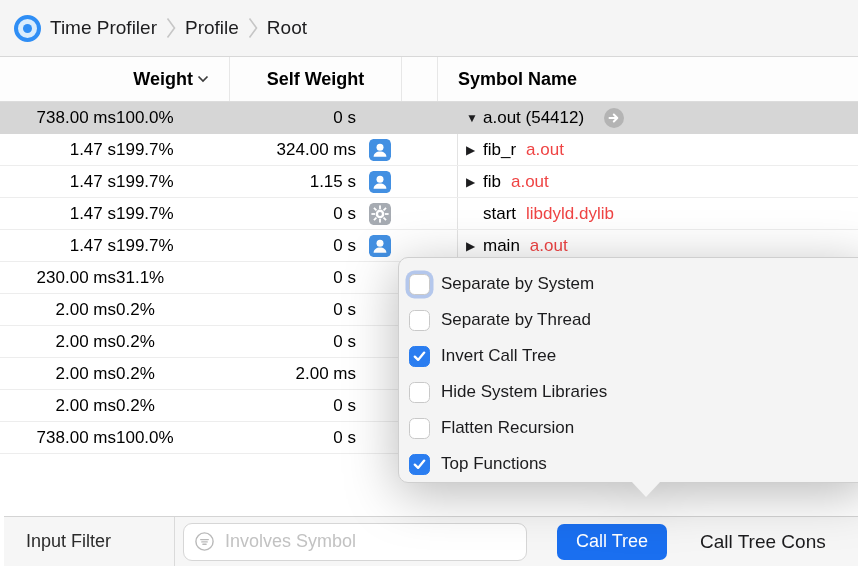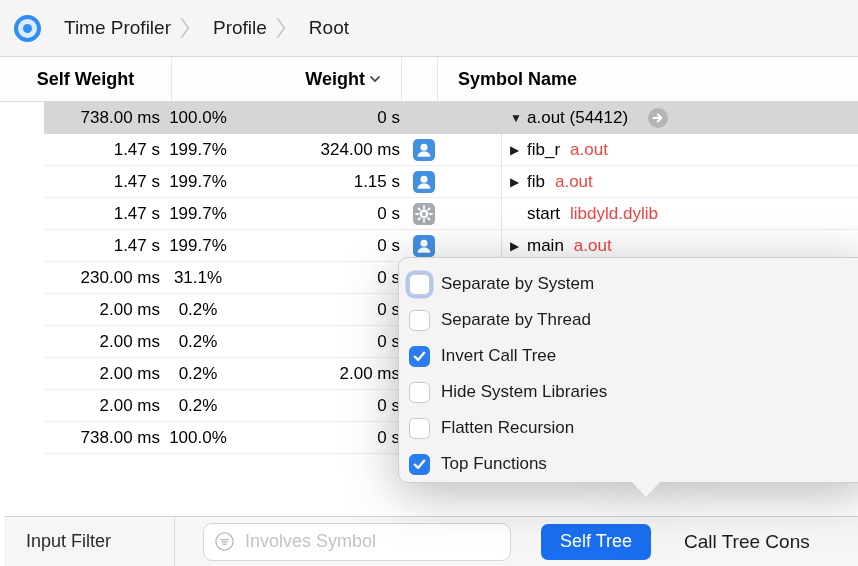--- a/index.html
+++ b/index.html
@@ -6,37 +6,37 @@
   .screen{
     position:relative;width:858px;height:566px;overflow:hidden;background:#fff;
     font-family:"Liberation Sans",sans-serif;color:#1d1d1f;
   }
   
   .topbar{height:57px;background:#f5f5f5;border-bottom:1px solid #d8d8d8;
     display:flex;align-items:center;padding-left:14px;gap:9px;box-sizing:border-box;}
   .tp-icon{width:27px;height:27px;border-radius:50%;background:#d9ecfc;
     border:4px solid #2f8ef5;box-sizing:border-box;display:flex;align-items:center;justify-content:center;flex-shrink:0;}
   .tp-dot{width:9px;height:9px;border-radius:50%;background:#2f8ef5;}
-  .crumb{font-size:19px;color:#1d1d1f;margin-left:14px;}
+  .crumb{font-size:19px;color:#1d1d1f;}
   .chev{flex-shrink:0;}
   
   .thead{height:45px;display:flex;align-items:center;background:#fdfdfd;
     border-bottom:1px solid #dcdcdc;box-sizing:border-box;}
   .h{font-size:18px;font-weight:600;color:#000;display:flex;align-items:center;height:100%;box-sizing:border-box;}
   .hw{width:230px;justify-content:flex-end;padding-right:20px;gap:4px;border-right:1px solid #e7e7e7;}
   .hs{width:172px;justify-content:center;border-right:1px solid #e7e7e7;}
   .hi{width:36px;border-right:1px solid #e7e7e7;}
   .hn{padding-left:20px;}
   
-  .tbody{background:#fff;padding-left:44px;}
+  .tbody{background:#fff;}
   .row{display:flex;align-items:center;height:32px;border-bottom:1px solid #ededed;
     font-size:17px;color:#000;box-sizing:border-box;}
   .row.selected{background:#d6d6d6;border-bottom-color:#d6d6d6;}
   .c-weight{width:230px;display:flex;justify-content:flex-end;padding-right:38px;box-sizing:border-box;}
-  .c-weight .pct{width:76px;text-align:center;}
+  .c-weight .pct{width:76px;text-align:left;}
   .c-self{width:132px;text-align:right;padding-right:6px;box-sizing:border-box;}
   .c-icon{width:36px;display:flex;align-items:center;justify-content:center;}
   .c-icon svg{display:block;border-radius:4.5px;}
   .c-gap{width:59px;}
   .c-symbol{flex:1;display:flex;align-items:center;height:100%;
     border-left:1px solid #e3e3e3;padding-left:8px;box-sizing:border-box;min-width:0;}
   .row.selected .c-symbol{border-left-color:transparent;}
   .disc{width:17px;font-size:12px;color:#1d1d1f;flex-shrink:0;}
   .sym{margin-right:10px;white-space:nowrap;text-align:right;}
   .lib{color:#ef4444;white-space:nowrap;}
@@ -53,21 +53,21 @@
   .cb{width:21px;height:21px;border-radius:5.5px;background:#fff;border:1px solid #c9c9c9;
     box-sizing:border-box;display:flex;align-items:center;justify-content:center;flex-shrink:0;}
   .cb.checked{background:#2a7df0;border-color:#2a7df0;}
   .cb.focused{box-shadow:0 0 0 3.5px rgba(127,163,230,.55);}
   .pop-label{margin-left:11px;font-size:17px;color:#1b1b1d;white-space:nowrap;}
   
   .bottombar{position:absolute;left:4px;top:516px;width:858px;height:50px;background:#f6f6f6;
     border-top:1px solid #d4d4d4;display:flex;align-items:center;box-sizing:border-box;z-index:5;}
   .if-label{font-size:18px;color:#2b2b2b;width:170px;padding-left:22px;box-sizing:border-box;}
   .vsep{width:1px;height:49px;background:#dadada;flex-shrink:0;}
-  .searchfield{margin-left:28px;width:308px;height:38px;background:#fff;border:1px solid #d6d6d6;
+  .searchfield{margin-left:8px;width:344px;height:38px;background:#fff;border:1px solid #d6d6d6;
     border-radius:9px;display:flex;align-items:center;padding:0 10px;box-sizing:border-box;gap:8px;}
   .searchfield input{flex:1;border:none;outline:none;background:transparent;
     font-size:18px;font-family:inherit;color:#222;min-width:0;}
   .searchfield input::placeholder{color:#c2c2c2;}
   .calltree-btn{margin-left:30px;height:36px;padding:0 19px;background:#1a6ff0;color:#fff;
     border:none;border-radius:7px;font-size:18px;font-family:inherit;cursor:pointer;flex-shrink:0;}
   .ct-cons{margin-left:33px;font-size:19px;color:#1c1c1e;white-space:nowrap;}
 </style>
 </head>
 <body>
@@ -83,28 +83,28 @@
         <path d="M1.5 1.5 L8.5 11 L1.5 20.5" fill="none" stroke="#c6c6c6" stroke-width="1.6"></path>
       </svg>
     <span class="crumb">Profile</span>
     <svg class="chev" width="10" height="22" viewBox="0 0 10 22">
         <path d="M1.5 1.5 L8.5 11 L1.5 20.5" fill="none" stroke="#c6c6c6" stroke-width="1.6"></path>
       </svg>
     <span class="crumb">Root</span>
   </div>
 
   <div class="thead">
-    <div class="h hs">
-      <span>Self Weight</span>
-    </div>
     <div class="h hw">
       <span>Weight</span>
       <svg width="12" height="8" viewBox="0 0 12 8">
           <path d="M1.5 1.5 L6 6 L10.5 1.5" fill="none" stroke="#3c3c3c" stroke-width="1.7"></path>
         </svg>
+    </div>
+    <div class="h hs">
+      <span>Self Weight</span>
     </div>
     <div class="h hi"></div>
     <div class="h hn">
       <span>Symbol Name</span>
     </div>
   </div>
 
   <div class="tbody">
       <div class="row selected">
         <div class="c-weight">
@@ -330,17 +330,17 @@
   <div class="bottombar">
     <span class="if-label">Input Filter</span>
     <div class="vsep"></div>
     <div class="searchfield">
       <svg width="21" height="21" viewBox="0 0 21 21">
           <circle cx="10.5" cy="10.5" r="8.6" fill="none" stroke="#b9b9b9" stroke-width="1.4"></circle>
           <path d="M6.7 8.6 h7.6 M7.8 10.9 h5.4 M8.9 13.2 h3.2" stroke="#b9b9b9" stroke-width="1.4" stroke-linecap="round"></path>
         </svg>
       <input type="text" placeholder="Involves Symbol" style="">
     </div>
-    <button class="calltree-btn">Self Tree</button>
+    <button class="calltree-btn">Call Tree</button>
     <span class="ct-cons">Call Tree Cons</span>
   </div>
 
 </div>
 
 </body></html>

